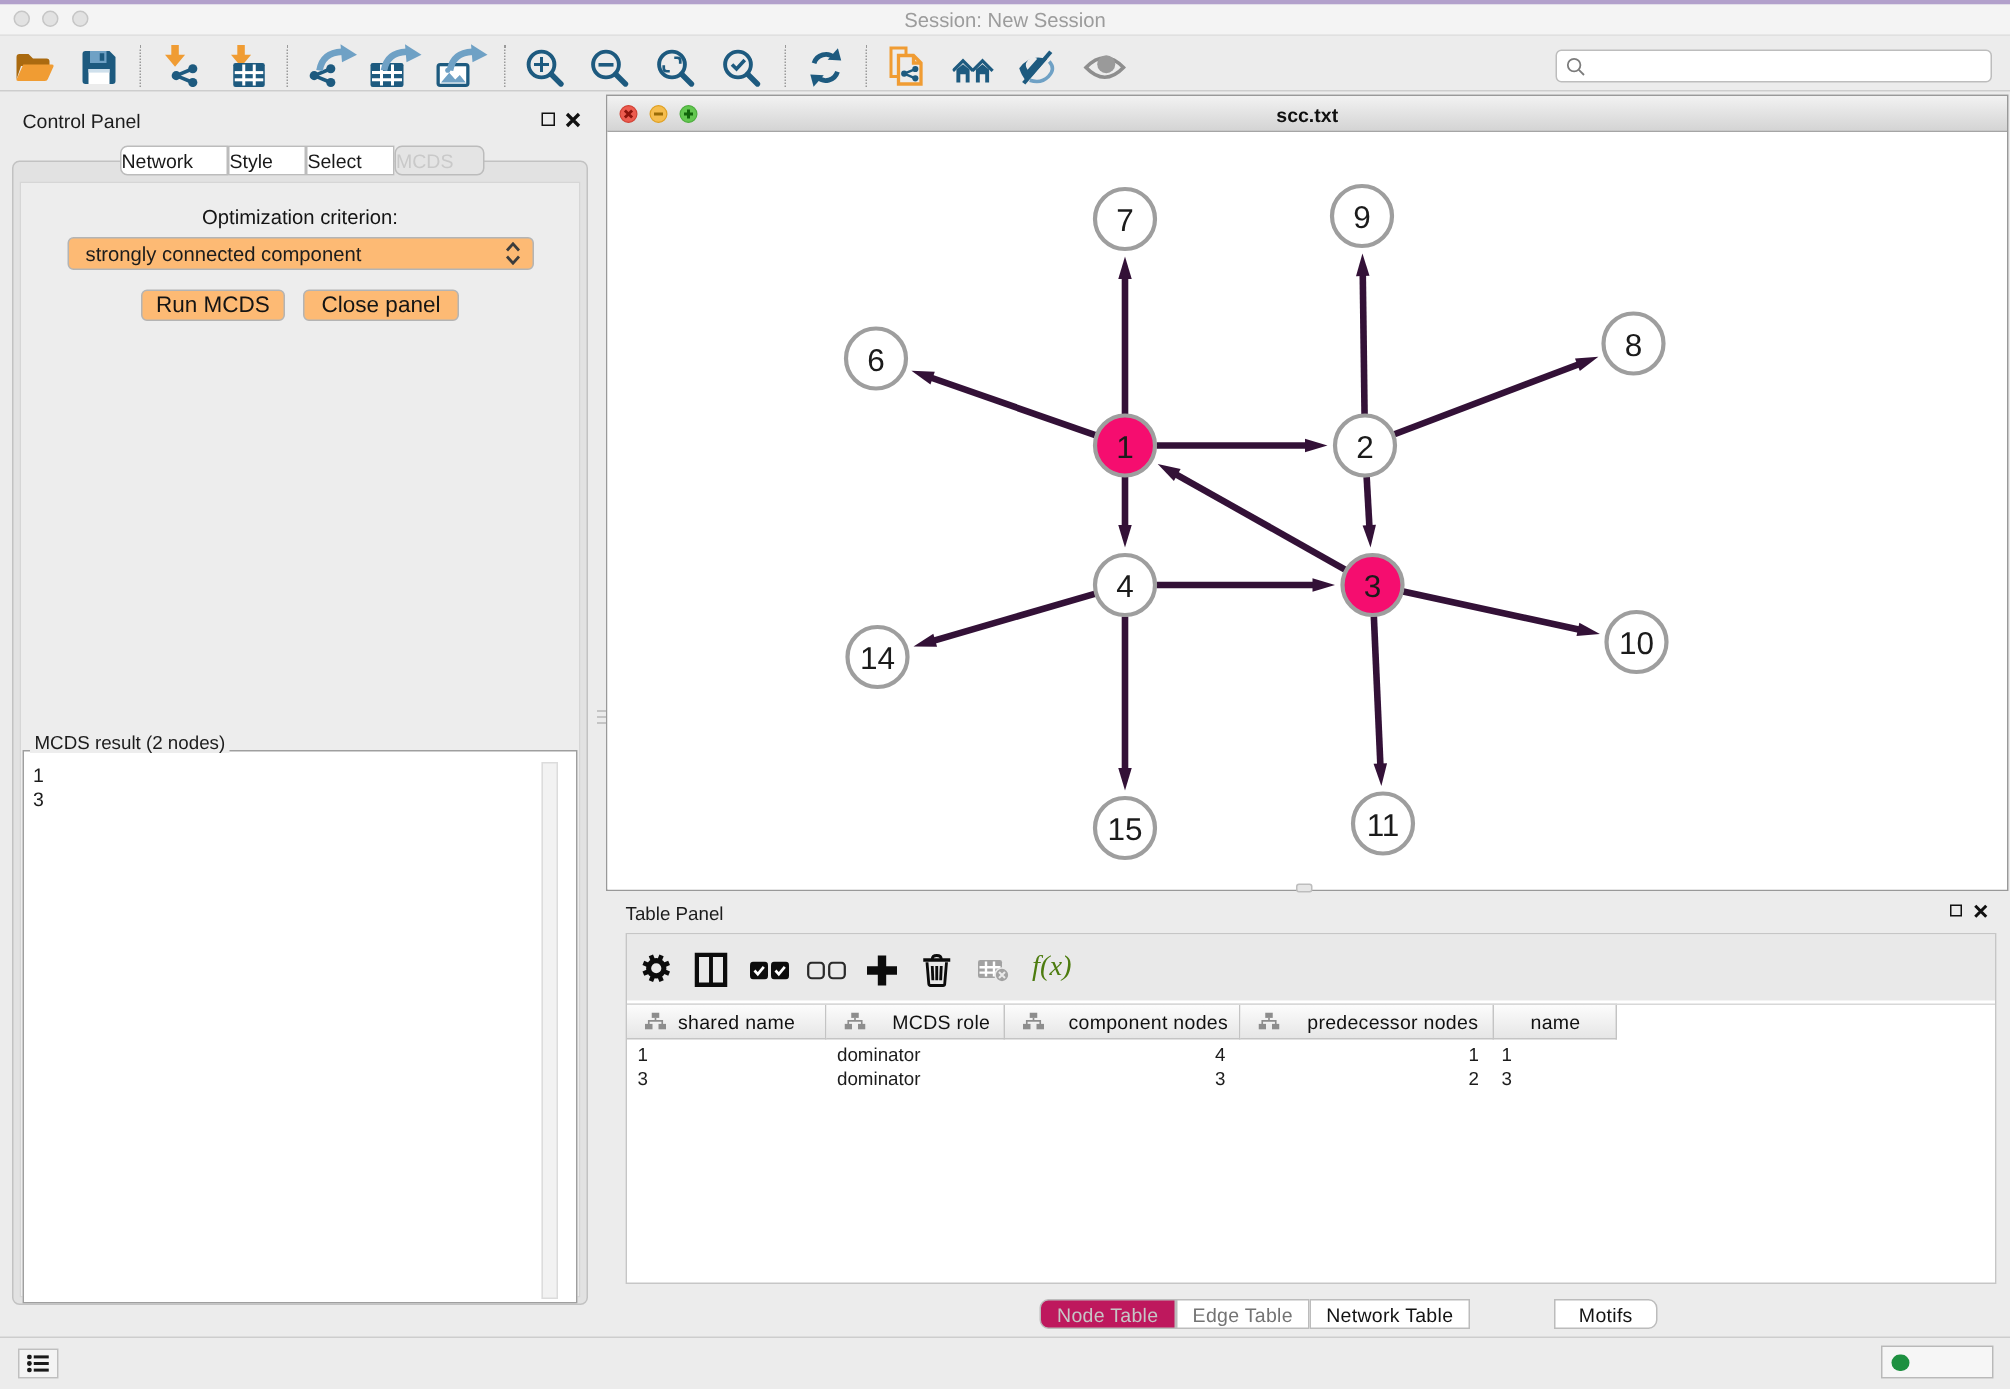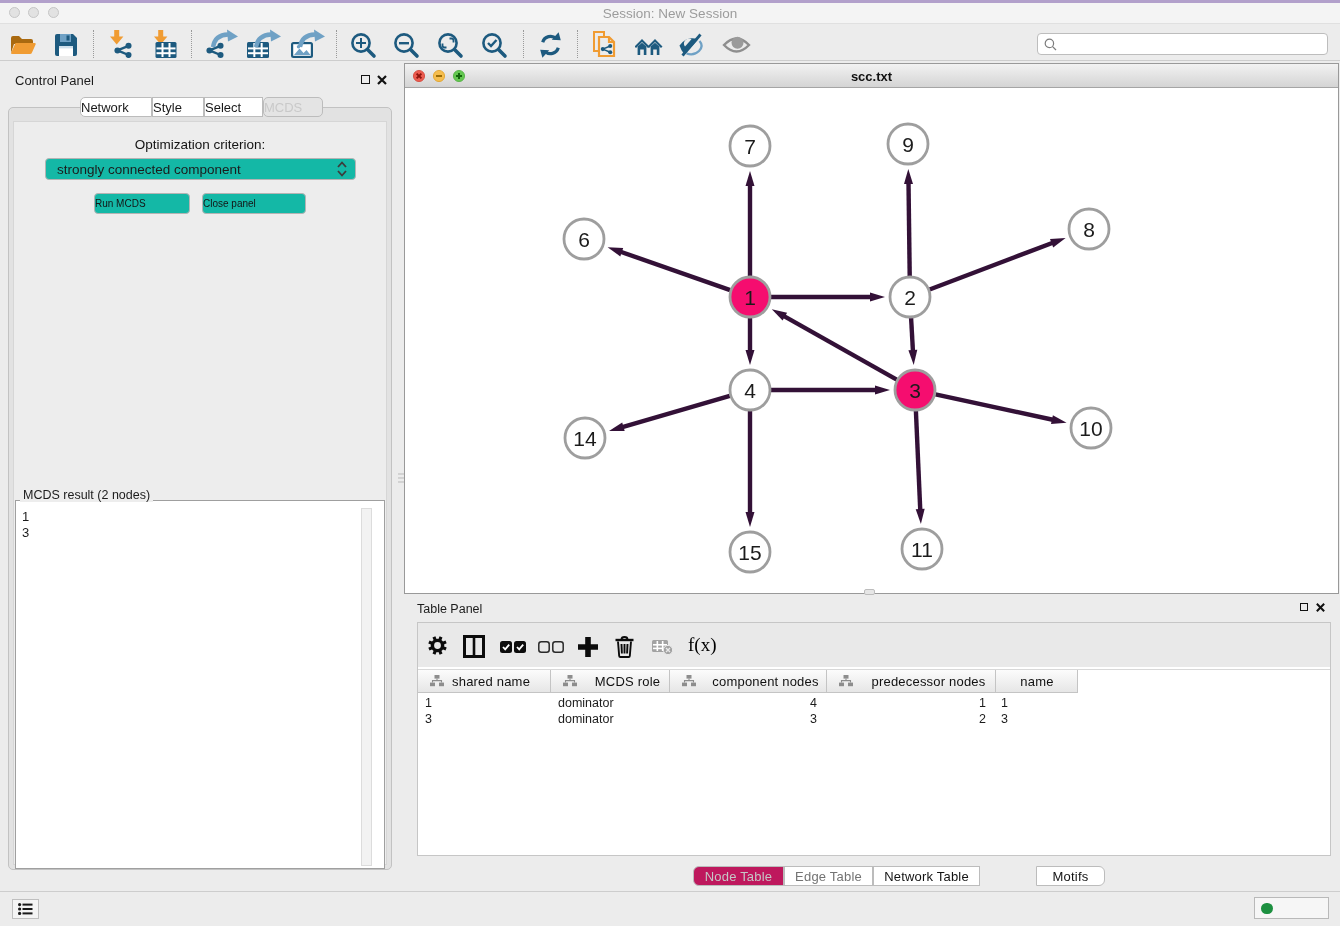--- a/index.html
+++ b/index.html
@@ -1,19 +1,19 @@
 <!DOCTYPE html>
 <html><head><meta charset="utf-8"><style>
 *{margin:0;padding:0;box-sizing:border-box}
 html,body{width:1340px;height:926px;overflow:hidden}
 body{font-family:"Liberation Sans",sans-serif;background:#ececec;position:relative;color:#1c1c1c}
 .abs{position:absolute}
 .tsep{position:absolute;top:30px;height:28px;width:0;border-left:1px dotted #9a9a9a}
-.btn{position:absolute;background:#14b8a6;border:1px solid #b4b4b4;border-radius:4px;
- font-size:10px;color:#141414}
+.btn{position:absolute;background:#fdba74;border:1px solid #b4b4b4;border-radius:4px;
+ font-size:15px;text-align:center;color:#141414}
 .tab{position:absolute;top:0;height:20px;background:#fff;border:1px solid #bcbcbc;
  font-size:13px;text-align:left;line-height:19px;color:#191919}
 </style></head><body>
 <div class="abs" style="left:0;top:0;width:1340px;height:3px;background:#b2a0cb"></div>
 <div class="abs" style="left:0;top:3px;width:1340px;height:20px;background:#f4f4f4"></div>
 <div class="abs" style="left:0;top:23px;width:1340px;height:38px;background:#ececec;border-top:1px solid #e0e0e0;border-bottom:1px solid #cdcdcd"></div>
 <div class="abs" style="left:9px;top:7px;width:11.4px;height:11.4px;border-radius:50%;background:#e2e2e2;border:1px solid #c6c6c6"></div>
 <div class="abs" style="left:27.6px;top:7px;width:11.4px;height:11.4px;border-radius:50%;background:#e2e2e2;border:1px solid #c6c6c6"></div>
 <div class="abs" style="left:47.8px;top:7px;width:11.4px;height:11.4px;border-radius:50%;background:#e2e2e2;border:1px solid #c6c6c6"></div>
 <div class="abs" style="left:540px;top:6px;width:260px;font-size:13.5px;color:#9c9c9c;text-align:center">Session: New Session</div>
@@ -304,21 +304,21 @@
   </svg>
 <svg style="position:absolute;left:652px;top:639px" width="22" height="16" viewBox="0 0 22 16">
     <rect x="0" y="1" width="16" height="12" rx="1.5" fill="#a2a2a2"></rect>
     <line x1="5.333333333333333" y1="2" x2="5.333333333333333" y2="12" stroke="#fff" stroke-width="1.6"></line>
     <line x1="10.666666666666666" y1="2" x2="10.666666666666666" y2="12" stroke="#fff" stroke-width="1.6"></line>
     <line x1="1" y1="5.800000000000001" x2="15" y2="5.800000000000001" stroke="#fff" stroke-width="1.6"></line>
     <line x1="1" y1="9.399999999999999" x2="15" y2="9.399999999999999" stroke="#fff" stroke-width="1.6"></line>
     <circle cx="16" cy="11" r="4.6" fill="#a2a2a2" stroke="#e9e9e9" stroke-width="1"></circle>
     <path d="M14 9 l4 4 M18 9 l-4 4" stroke="#e9e9e9" stroke-width="1.4"></path>
   </svg>
-<div class="abs" style="left:688px;top:634px;font-family:'Liberation Serif',serif;font-size:19px;color:#000000">f(x)</div>
+<div class="abs" style="left:688px;top:634px;font-family:'Liberation Serif',serif;font-style:italic;font-size:19px;color:#4d7c0f">f(x)</div>
 <div class="abs" style="left:418px;top:669px;width:912px;height:24px;background:#fff"></div>
 <div class="abs" style="left:418px;top:669px;width:133px;height:24px;background:linear-gradient(#fcfcfc,#e6e6e6);border-right:1px solid #c4c4c4;border-bottom:1px solid #c4c4c4;border-top:1px solid #dcdcdc"></div>
 <div class="abs" style="left:452px;top:674px;width:99px;text-align:left;font-size:13px;letter-spacing:0.2px;color:#111">shared name</div>
 <svg style="position:absolute;left:430px;top:675px" width="14" height="12" viewBox="0 0 14 12">
     <g fill="#8d8d8d">
       <rect x="4.5" y="0" width="5" height="3.6"></rect>
       <rect x="0" y="7.6" width="5" height="3.6"></rect>
       <rect x="9" y="7.6" width="5" height="3.6"></rect>
     </g>
     <path d="M7 3.6 V5.6 M2.5 7.6 V5.6 H11.5 V7.6" fill="none" stroke="#8d8d8d" stroke-width="1.1"></path>

